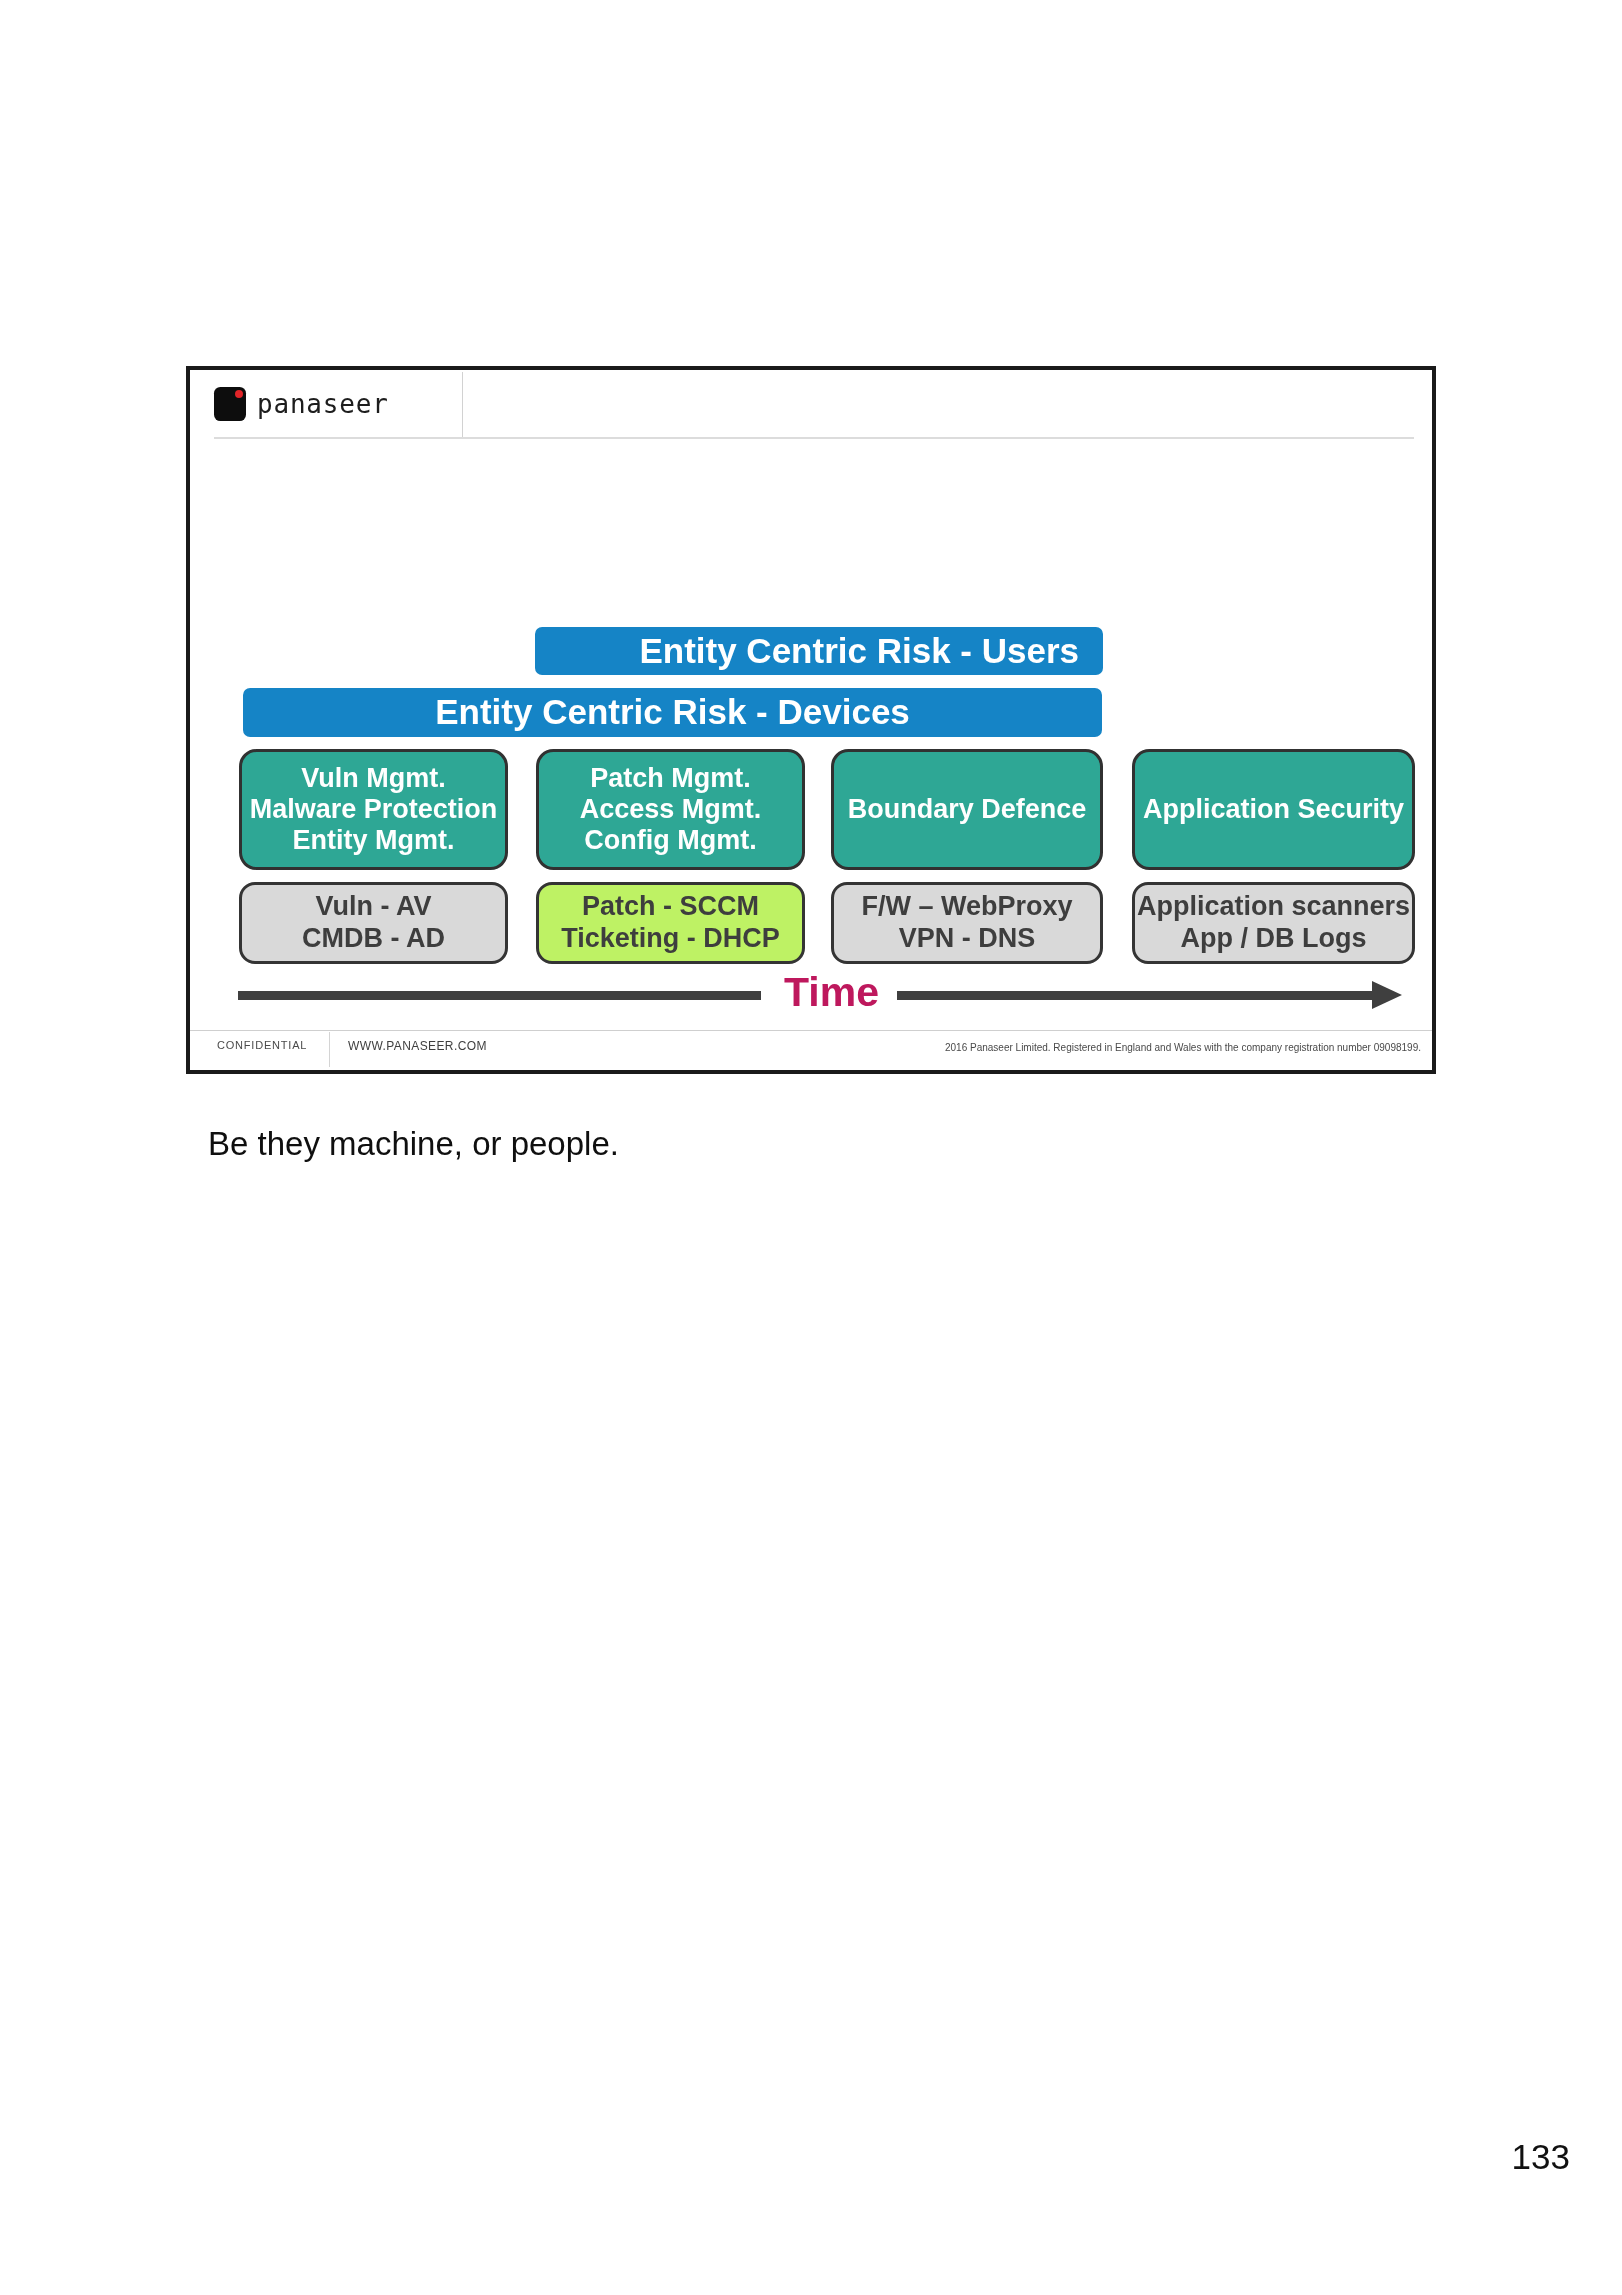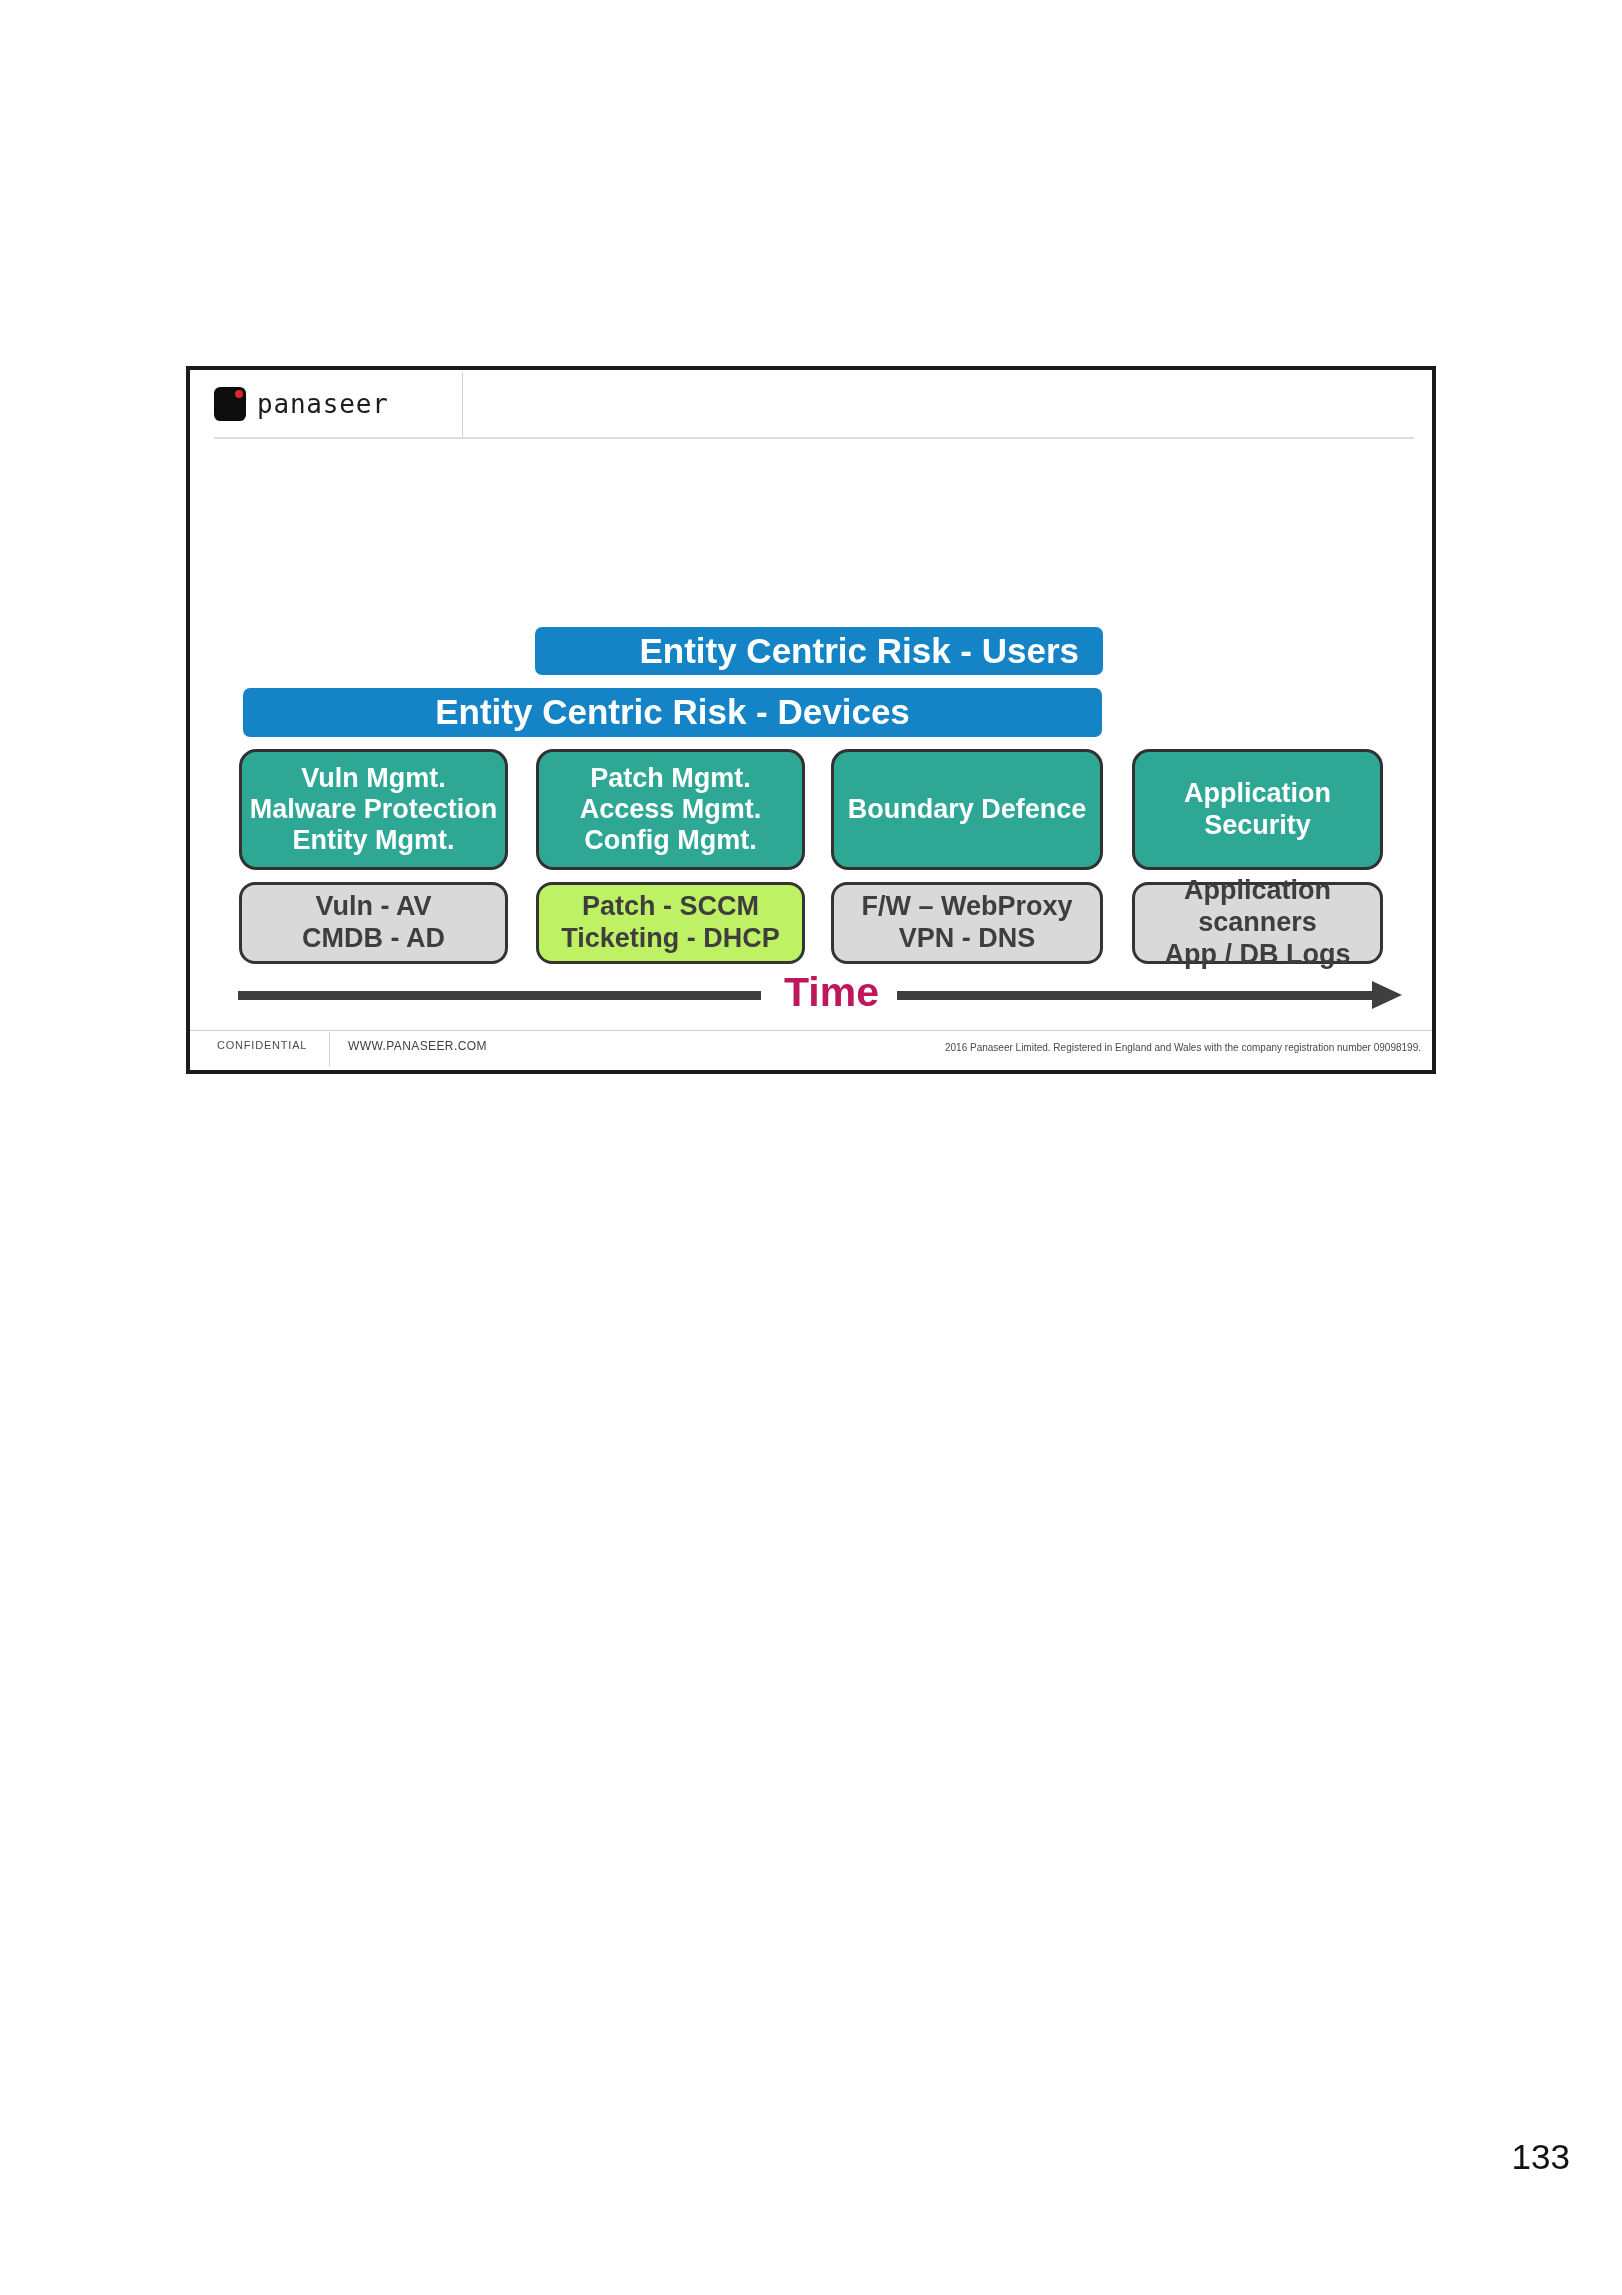--- a/index.html
+++ b/index.html
@@ -60,21 +60,21 @@
   
   .src-box {
     position:absolute; top:512px; height:82px; border:3.2px solid #343434;
     border-radius:16px; color:#3e3e3e; font-weight:bold; font-size:27px;
     line-height:1.18; display:flex; flex-direction:column; justify-content:center;
     align-items:center; text-align:center;
   }
   .col1 { left:49px;  width:269px; }
   .col2 { left:346px; width:269px; }
   .col3 { left:641px; width:272px; }
-  .col4 { left:942px; width:251px; }
+  .col4 { left:942px; width:283px; }
 
   
   .arrow-line { position:absolute; top:621px; height:8.7px; background:#3f3f3f; }
   .arrow-left  { left:48px;  width:523px; }
   .arrow-right { left:707px; width:475px; }
   .arrow-head {
     position:absolute; left:1182px; top:611px; width:0; height:0;
     border-left:30px solid #3f3f3f; border-top:14.3px solid transparent;
     border-bottom:14.3px solid transparent;
   }
@@ -161,16 +161,17 @@
     <div class="arrow-head"></div>
 
     <div class="footer-line"></div>
     <div class="footer-confidential">CONFIDENTIAL</div>
     <div class="footer-vdivider"></div>
     <div class="footer-website">WWW.PANASEER.COM</div>
     <div class="footer-legal">2016 Panaseer Limited. Registered in England and Wales with the company registration number 09098199.</div>
 
   </div>
 
+  <div class="caption">Be they machine, or people.</div>
   <div class="page-number">133</div>
 
 </div>
 
 
 </body></html>

